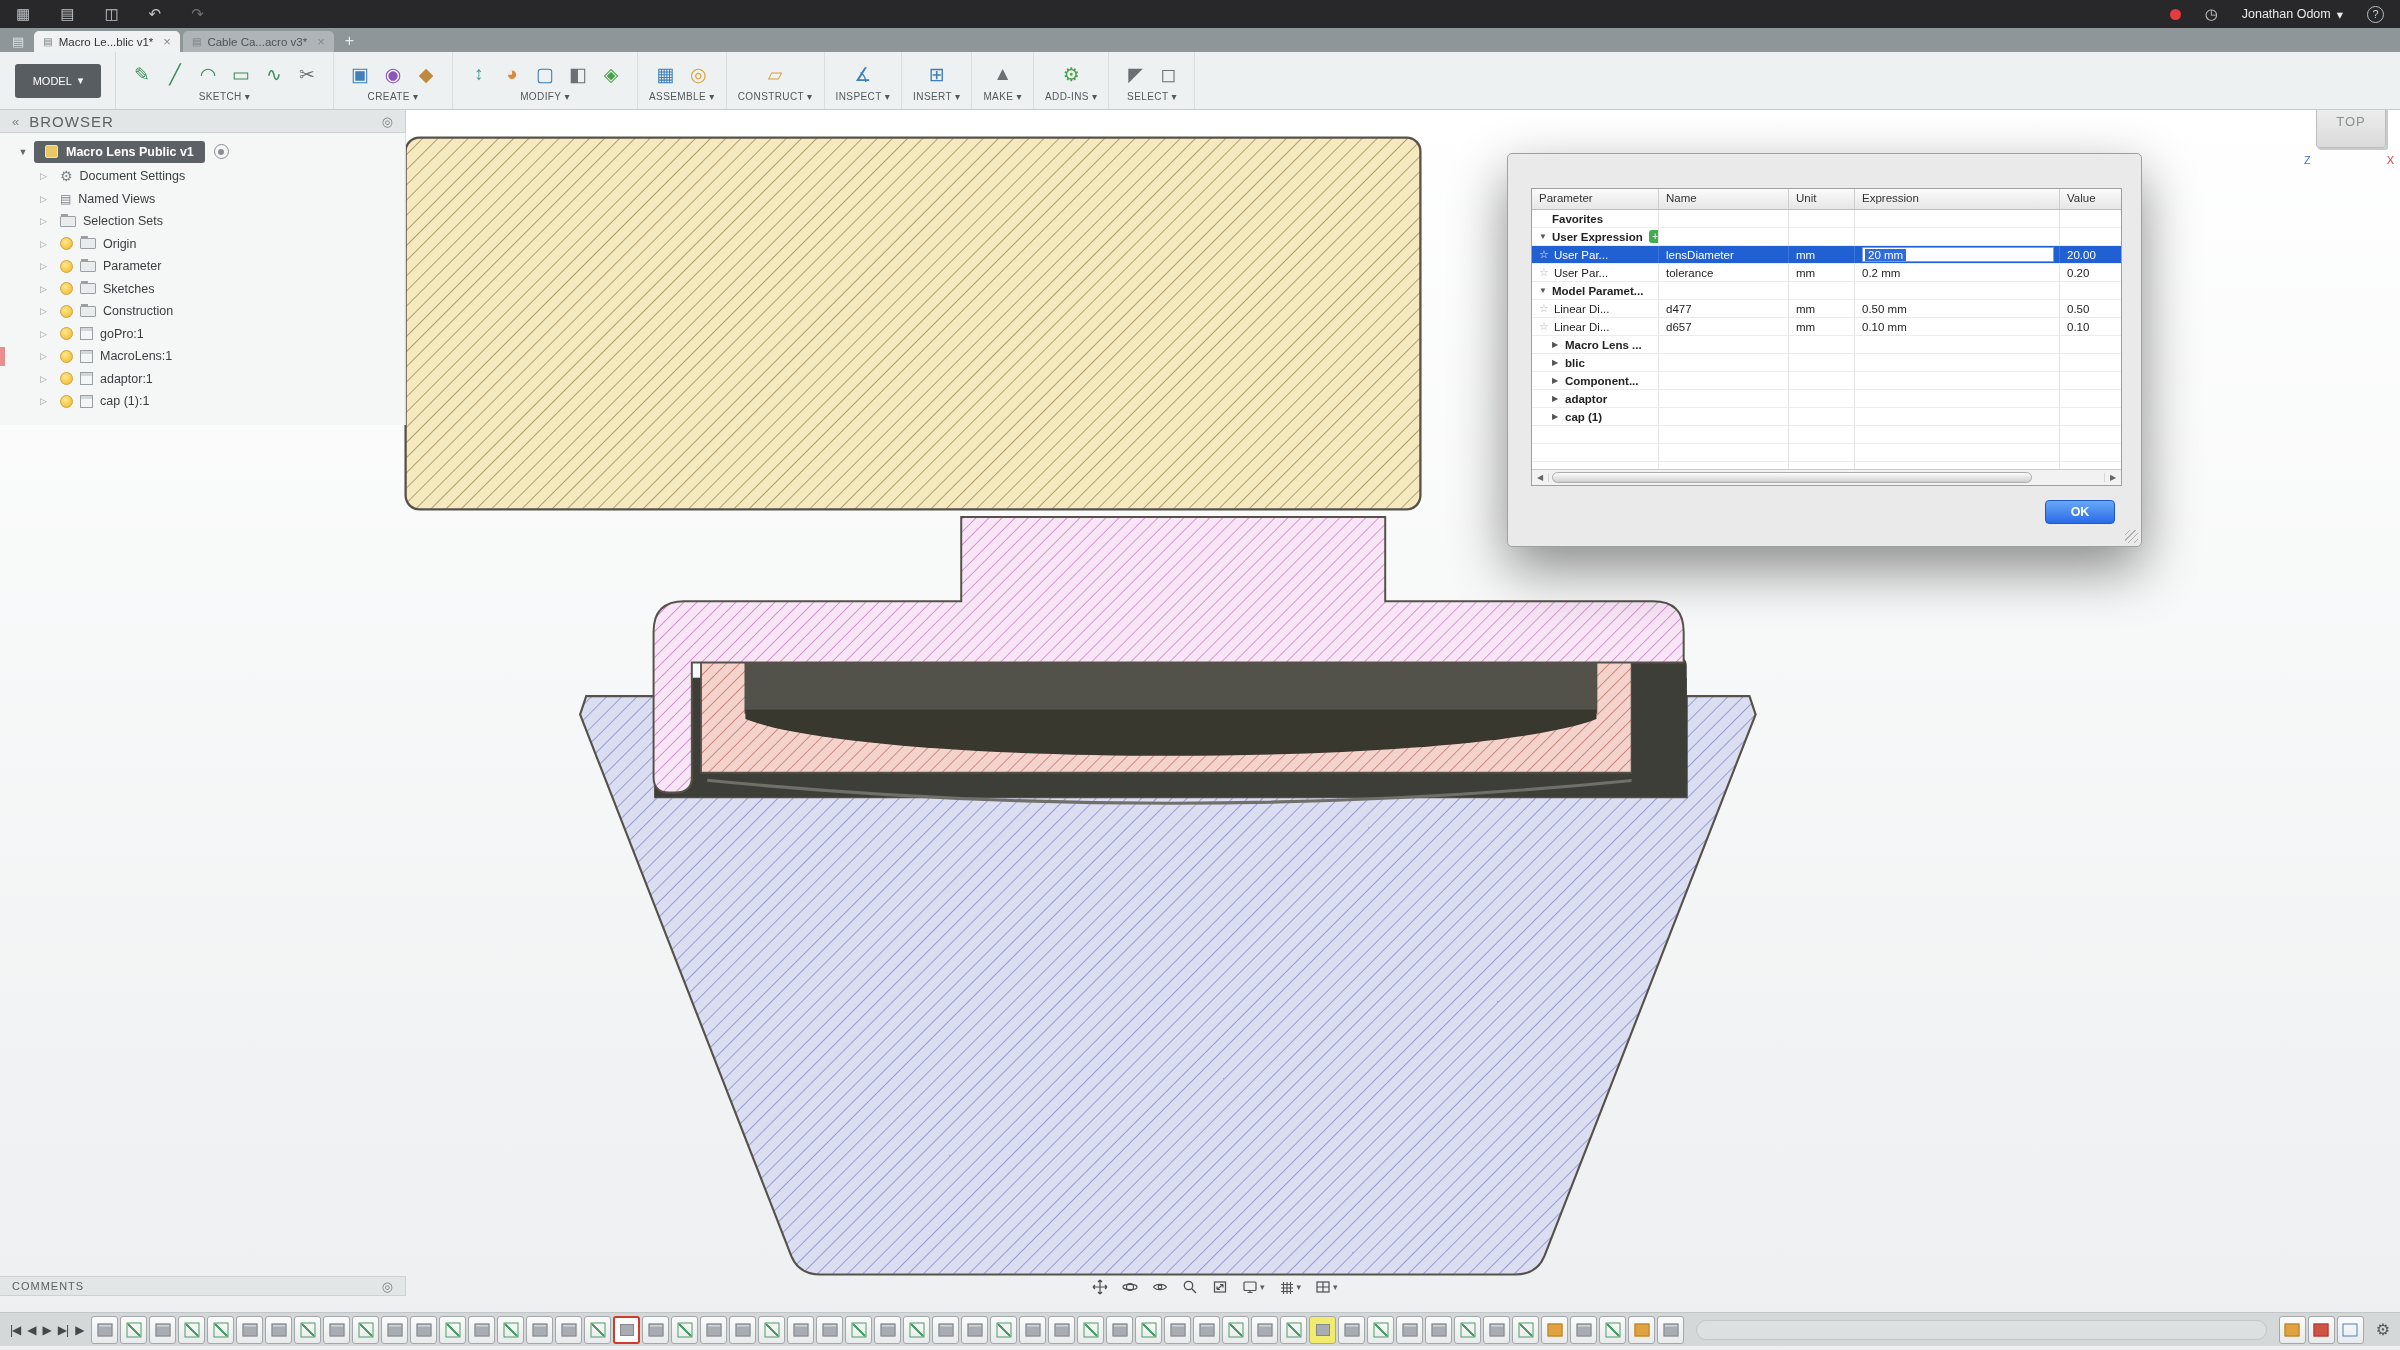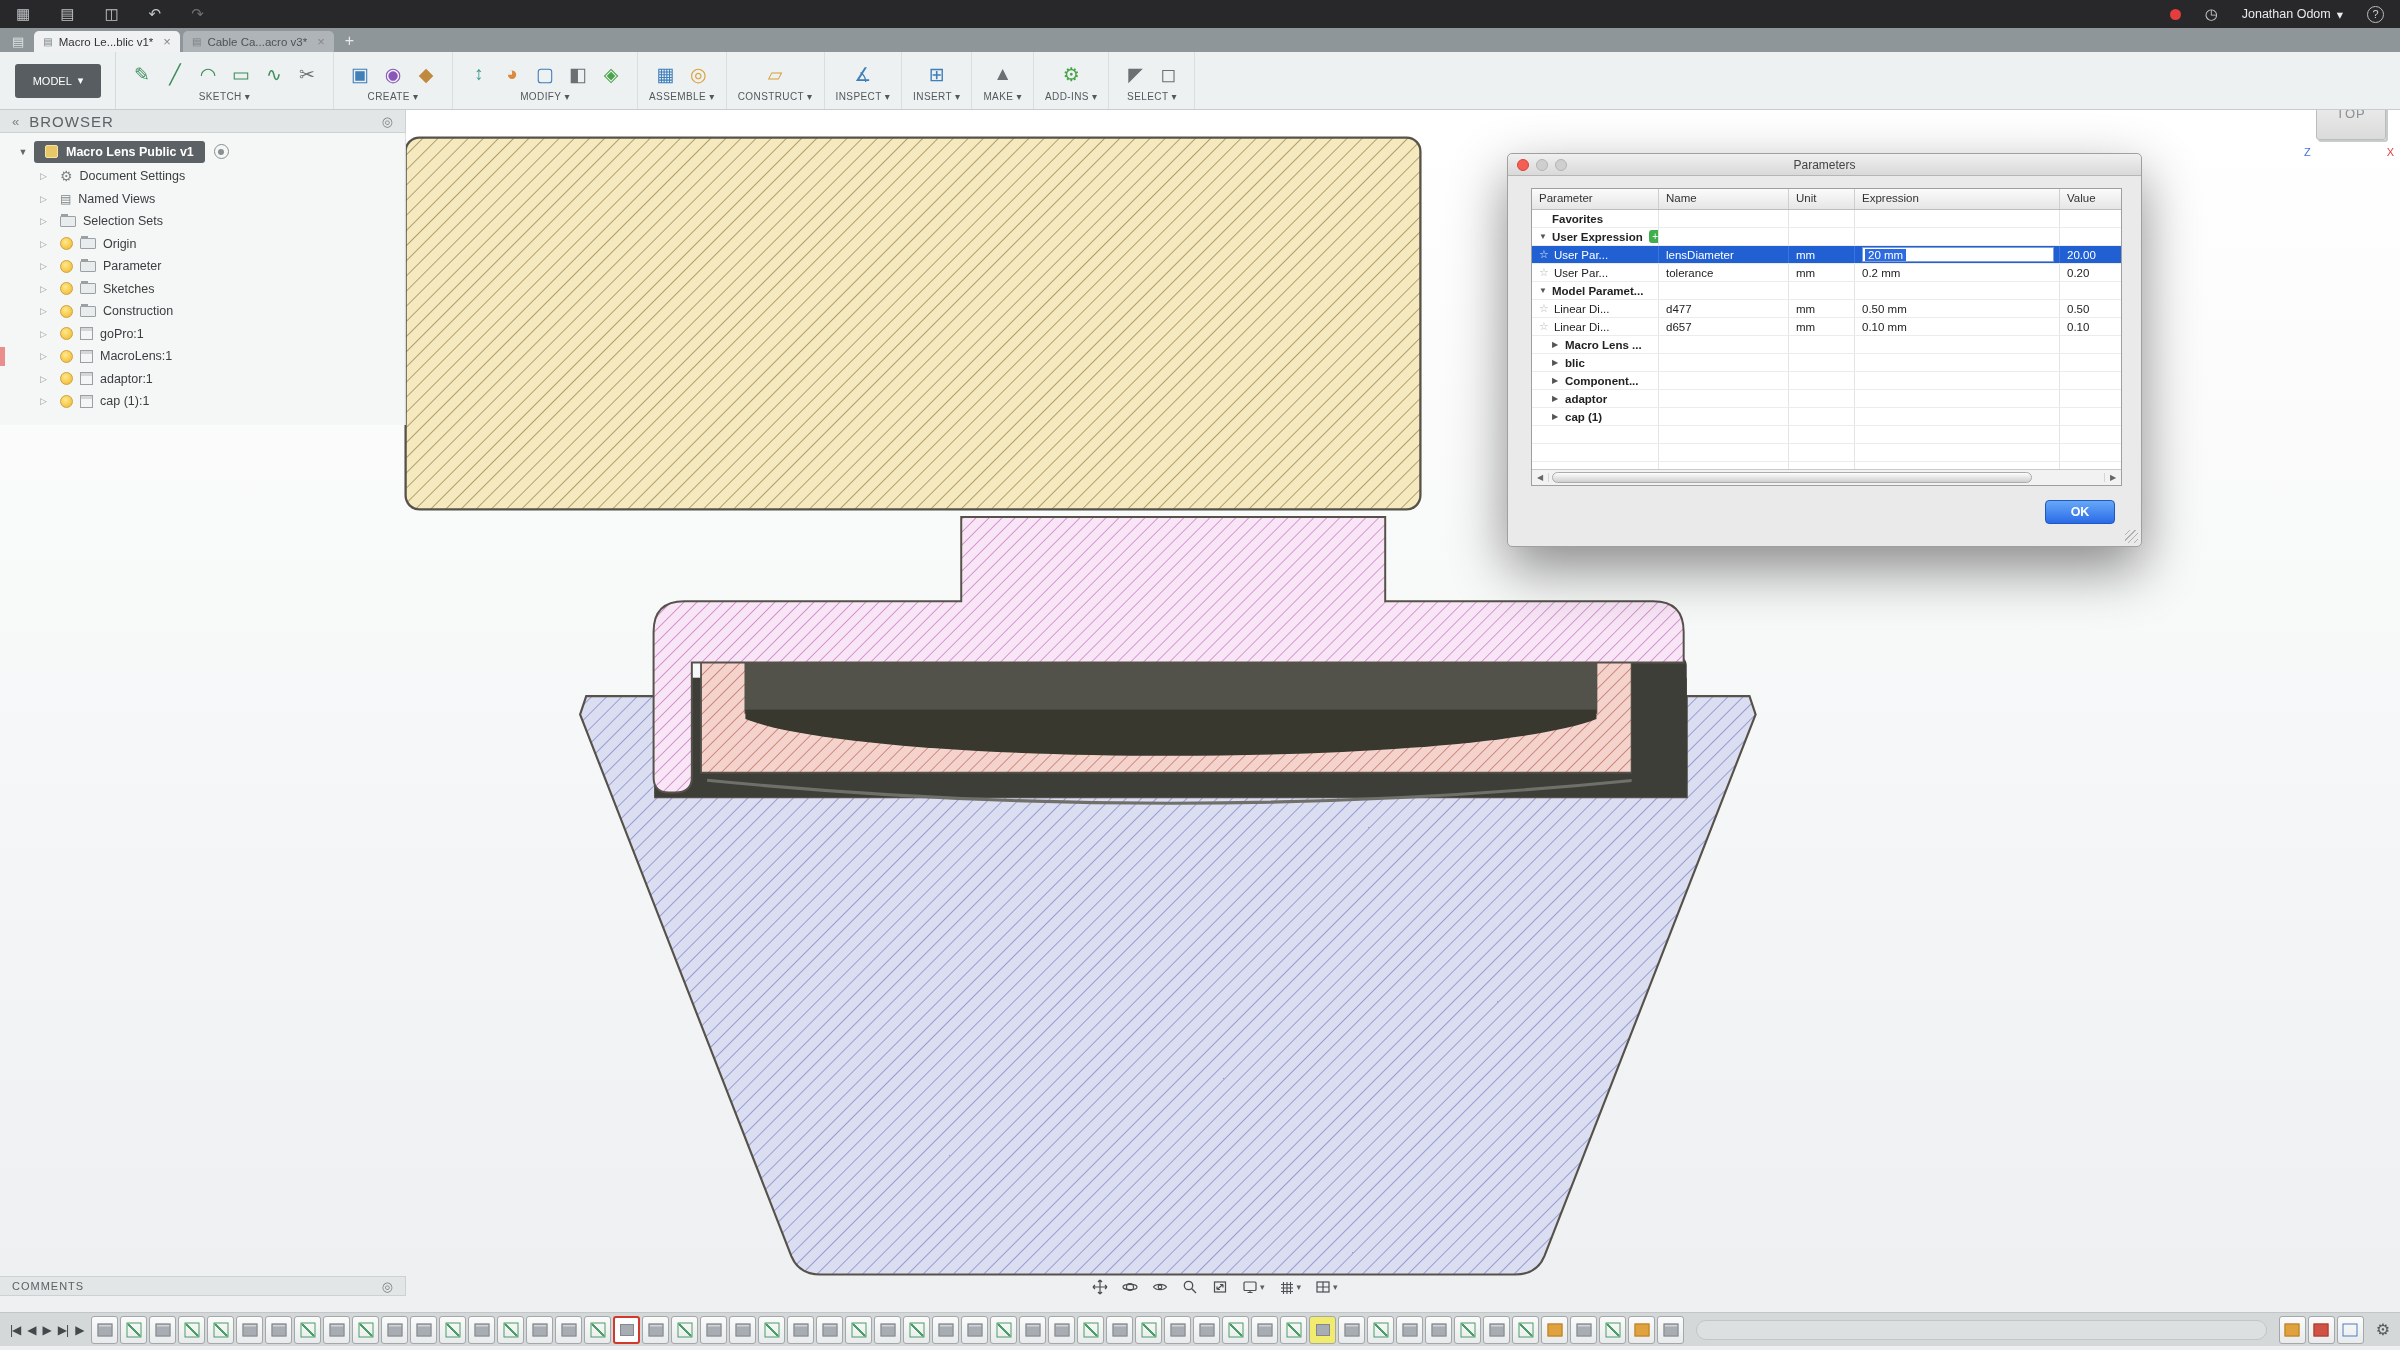--- a/index.html
+++ b/index.html
@@ -40,21 +40,21 @@
     padding:0 11px;border-right:1px solid #dadedf;}
   .tb-icons{display:flex;gap:3px;}
   .tb-icon{width:30px;height:30px;display:flex;align-items:center;justify-content:center;
     font-size:19px;border-radius:3px;}
   .tb-label{font-size:10px;color:#54585a;margin-top:2px;letter-spacing:.4px;}
 
   
   .canvas{position:absolute;left:0;top:110px;width:2400px;height:1241px;z-index:1;}
 
   
-  .viewcube{position:absolute;left:2306px;top:82px;width:84px;height:76px;z-index:6;}
+  .viewcube{position:absolute;left:2306px;top:90px;width:84px;height:76px;z-index:6;}
   .vc-face{position:absolute;left:10px;top:4px;width:70px;height:54px;
     background:linear-gradient(#f4f4f4,#dadada);border:1px solid #b9bdbe;border-radius:3px;
     display:flex;align-items:center;justify-content:center;font-size:13px;color:#8a8f92;
     letter-spacing:1px;box-shadow:2px 2px 0 #c7cbcc;}
   .vc-y{position:absolute;left:-6px;top:-6px;color:#42b050;font-size:11px;}
   .vc-z{position:absolute;left:-2px;bottom:0px;color:#4472d8;font-size:11px;}
   .vc-x{position:absolute;right:-4px;bottom:0px;color:#d84444;font-size:11px;}
 
   
   .browser{position:absolute;left:0;top:110px;width:406px;z-index:5;font-size:12.5px;}
@@ -414,28 +414,20 @@
           <span class="br-tri">▷</span>
           <span class="br-bulb"></span>
           <span class="br-ic br-ic-component"></span>
           <span class="br-label">cap (1):1</span>
         </div>
       </div>
   </div>
 </div>
 
 <div class="pdlg">
-  <div class="pdlg-title">
-    <span class="lights">
-      <span class="light red"></span>
-      <span class="light gray"></span>
-      <span class="light gray"></span>
-    </span>
-    <span>Parameters</span>
-  </div>
   <div class="ptable">
     <div class="pt-head" id="pt-head">
         <div class="pt-hcell" style="width: 127px;">Parameter</div>
         <div class="pt-hcell" style="width: 130px;">Name</div>
         <div class="pt-hcell" style="width: 66px;">Unit</div>
         <div class="pt-hcell" style="width: 205px;">Expression</div>
         <div class="pt-hcell" style="width: 63px;">Value</div>
       </div>
     <div id="pt-rows">
         <div class="p-row">

